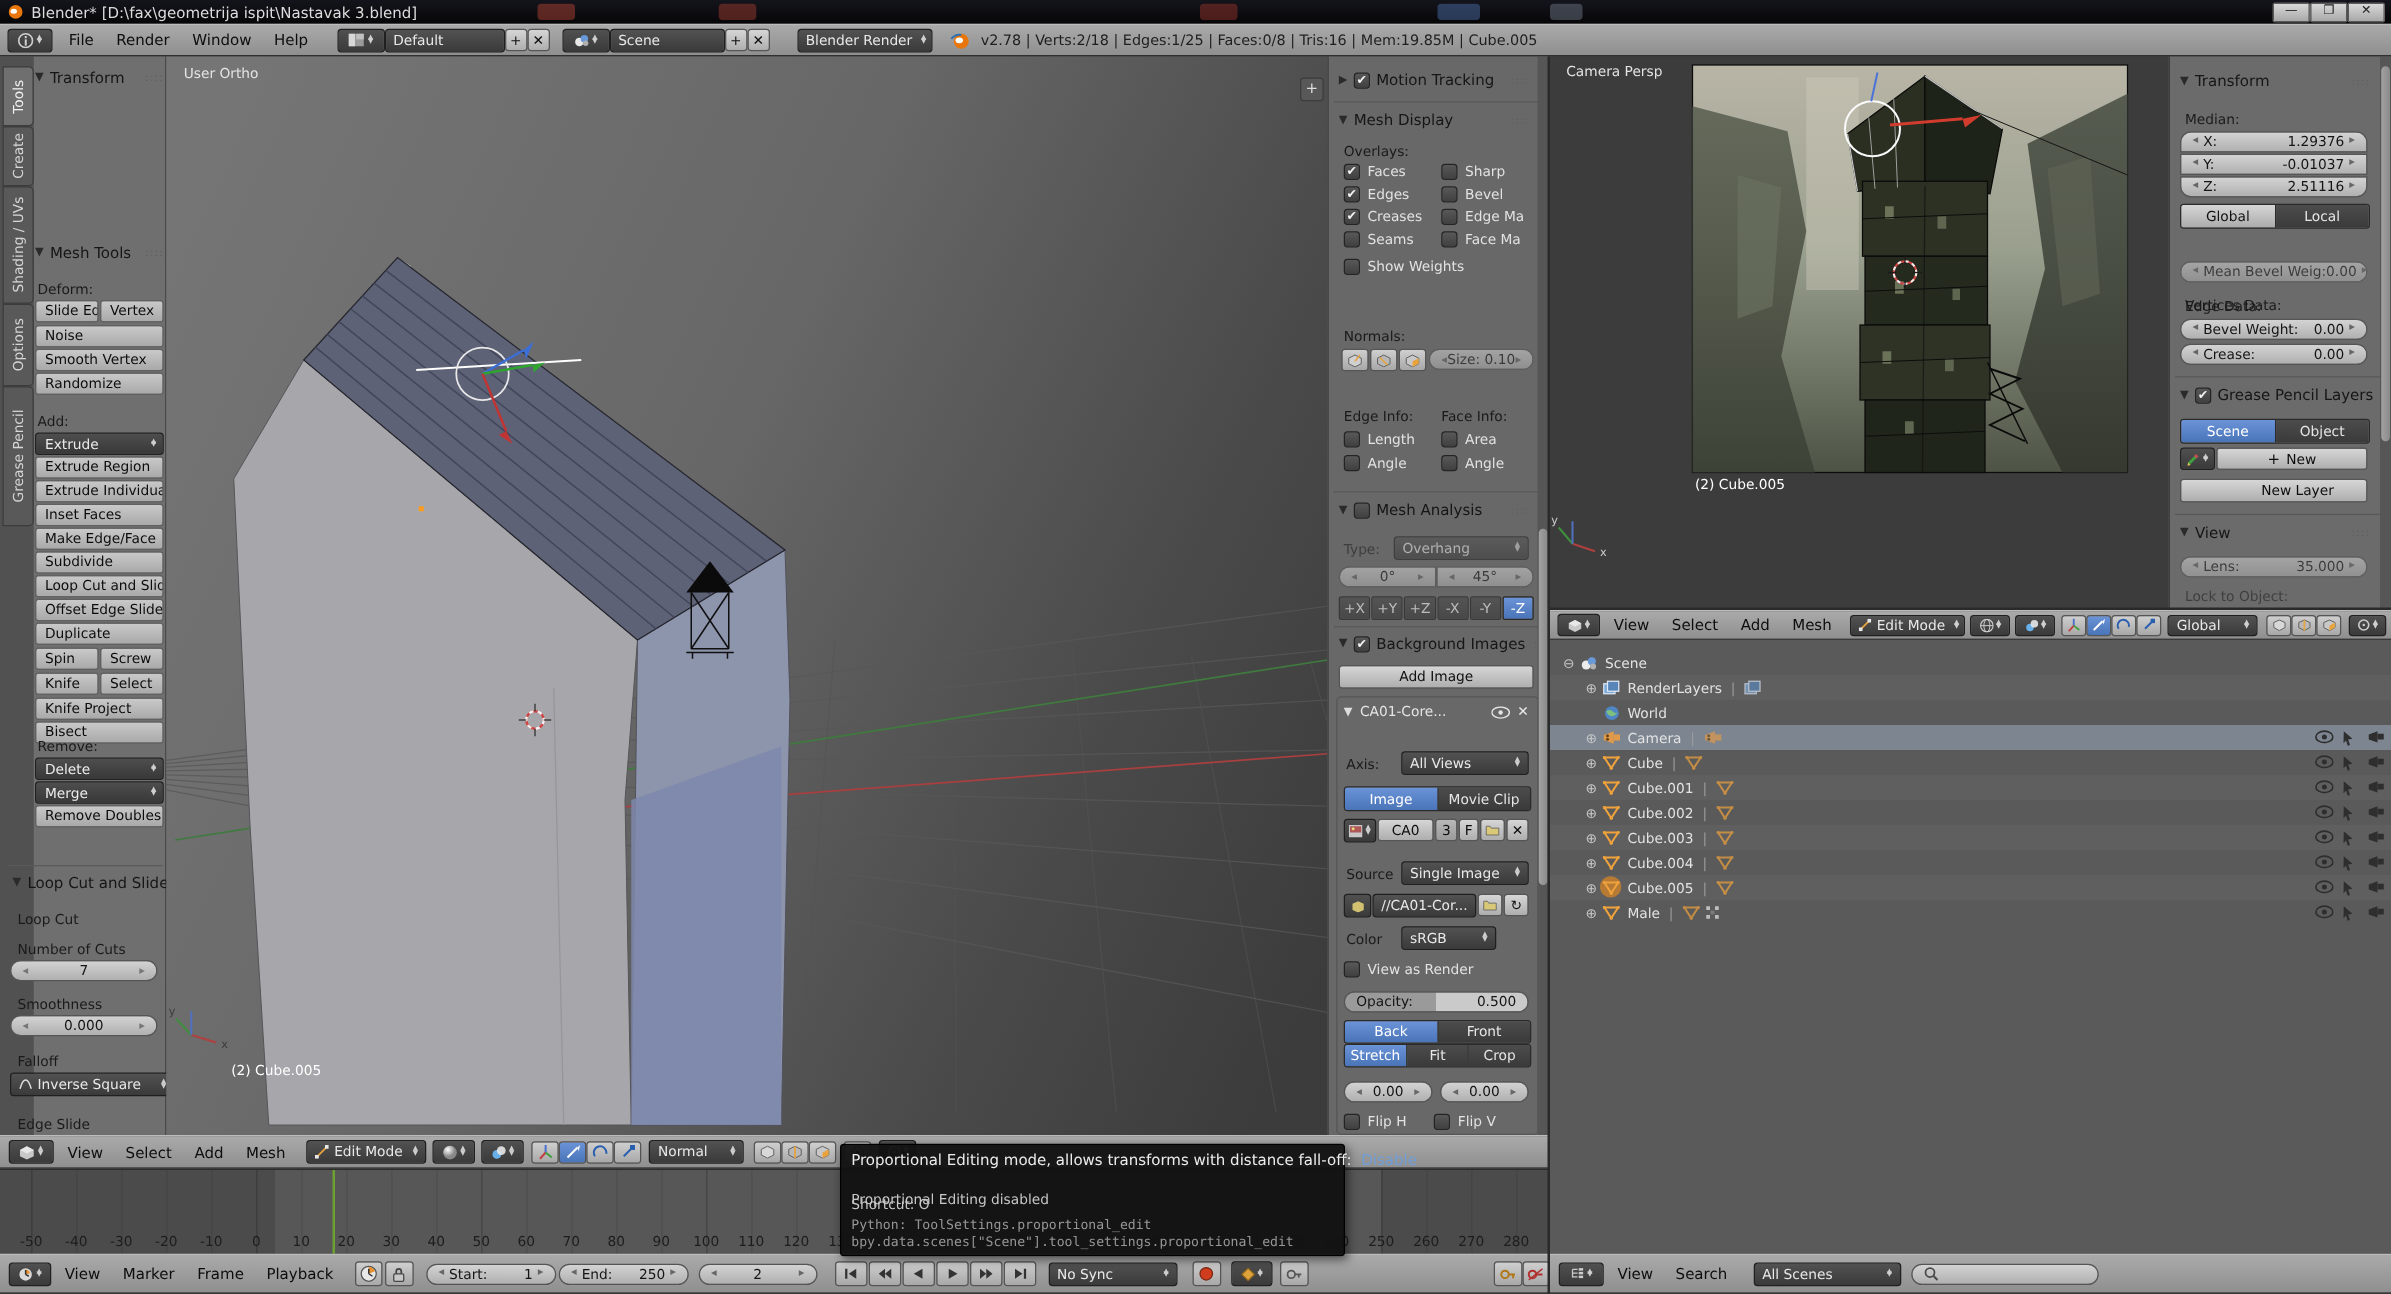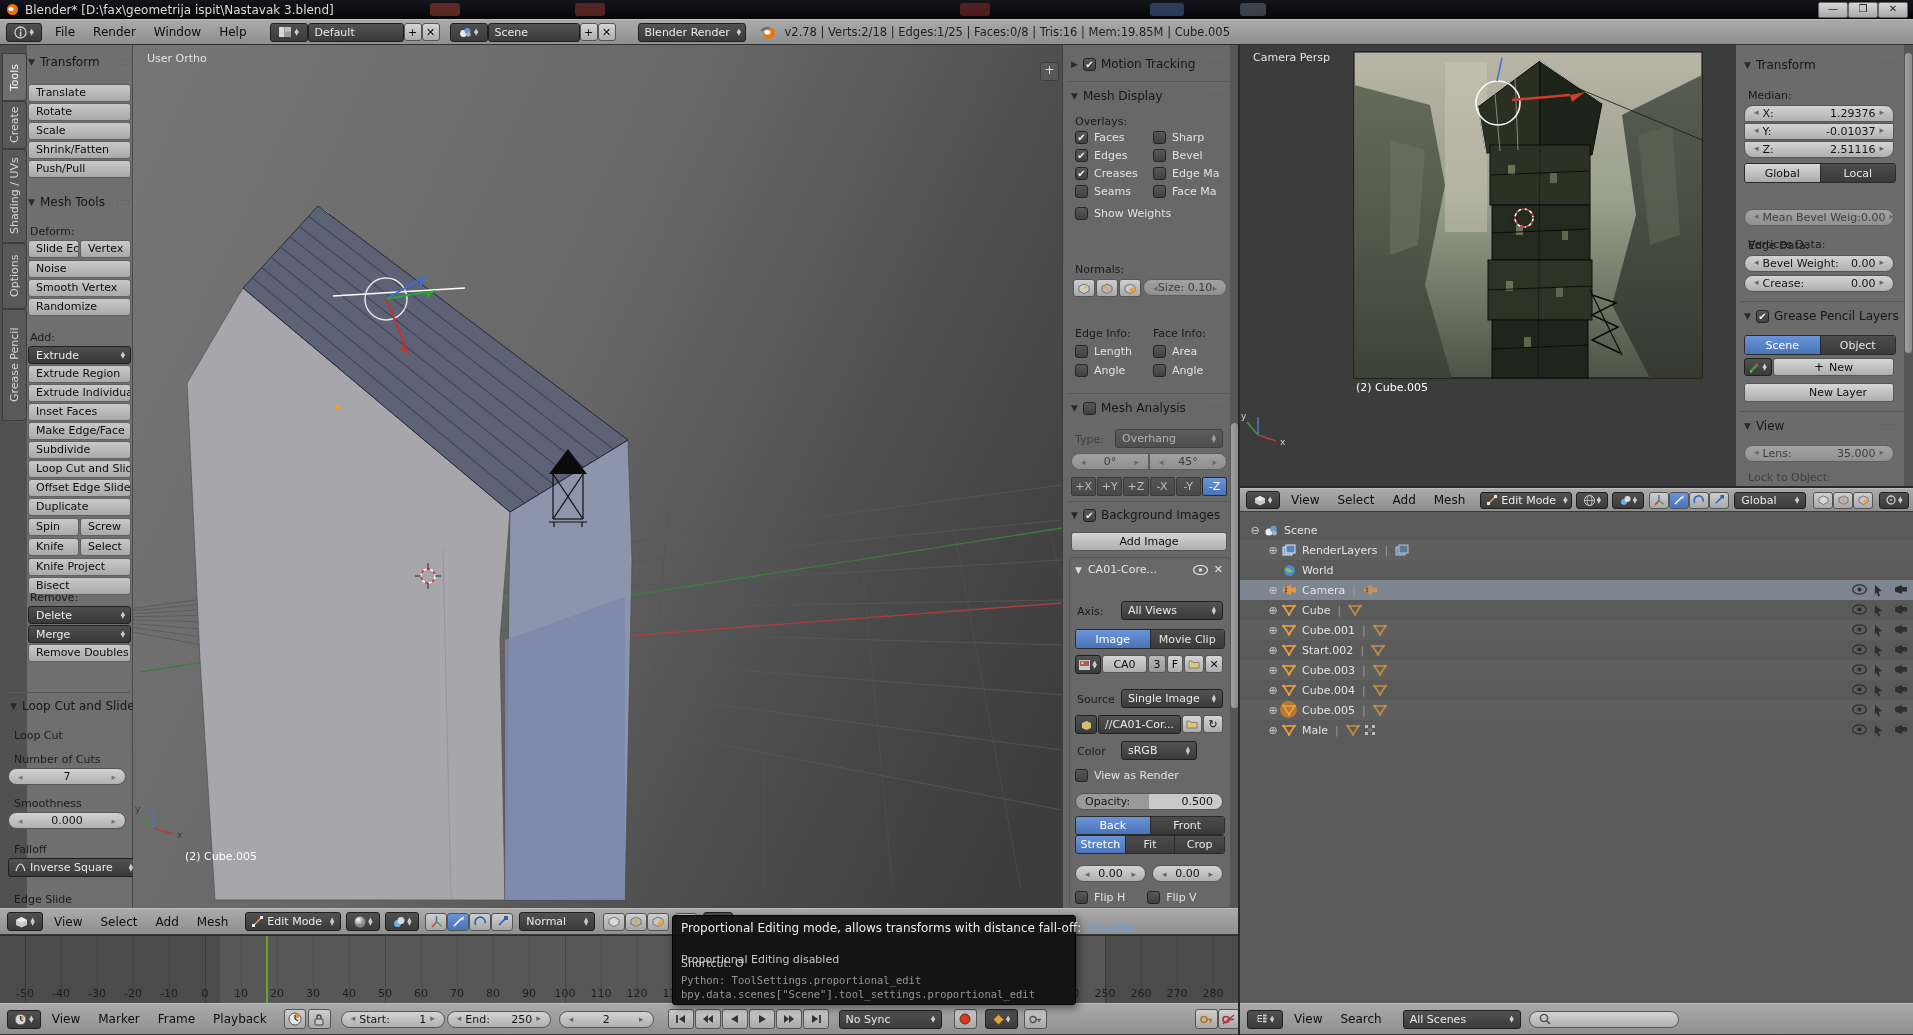--- a/index.html
+++ b/index.html
@@ -147,27 +147,20 @@
         <div class="tab" style="top: 198px; height: 64px;">Options</div>
         <div class="tab" style="top: 264px; height: 110px;">Grease Pencil</div>
       </div>
     <div class="abs" style="left:28px;top:10px;width:103px;">
       <div class="phdr">
           <span class="tri">▼</span>
           <span>Transform</span>
           <span class="dots">::::</span>
         </div>
     </div>
-    <div id="ts-transform" class="abs" style="left:28px;top:38px;width:103px;">
-        <div class="tsbtn">Translate</div>
-        <div class="tsbtn">Rotate</div>
-        <div class="tsbtn">Scale</div>
-        <div class="tsbtn">Shrink/Fatten</div>
-        <div class="tsbtn">Push/Pull</div>
-      </div>
     <div class="abs phdr" style="left:28px;top:150px;width:103px;">
         <span class="tri">▼</span>
         <span>Mesh Tools</span>
         <span class="dots">::::</span>
       </div>
     <div class="abs lbl" style="left:30px;top:180px;">Deform:</div>
     <div id="ts-deform" class="abs" style="left:28px;top:194px;width:103px;">
         <div style="display: flex; gap: 1px;">
           <div class="tsbtn" style="flex: 1 1 0%;">Slide Ed</div>
           <div class="tsbtn" style="flex: 1 1 0%;">Vertex</div>
@@ -1422,21 +1415,21 @@
           <span style="display: inline-flex; width: 18px; justify-content: center; position: relative;">
             <span style="position: relative;">
               <svg width="14" height="12">
                 <polygon points="7,10.5 1.5,2 12.5,2" fill="none" stroke="#efa23c" stroke-width="1.6"></polygon>
                 <circle cx="7" cy="10.5" r="1.3" fill="#efa23c"></circle>
                 <circle cx="1.5" cy="2" r="1.3" fill="#efa23c"></circle>
                 <circle cx="12.5" cy="2" r="1.3" fill="#efa23c"></circle>
               </svg>
             </span>
           </span>
-          <span style="margin-left: 4px;">Start.002</span>
+          <span style="margin-left: 4px;">Cube.002</span>
           <span style="margin: 0px 7px; color: rgb(154, 154, 154);">|</span>
           <span style="display: inline-flex; margin-right: 4px; opacity: 0.7;">
             <svg width="14" height="12">
               <polygon points="7,10.5 1.5,2 12.5,2" fill="none" stroke="#efa23c" stroke-width="1.6"></polygon>
               <circle cx="7" cy="10.5" r="1.3" fill="#efa23c"></circle>
               <circle cx="1.5" cy="2" r="1.3" fill="#efa23c"></circle>
               <circle cx="12.5" cy="2" r="1.3" fill="#efa23c"></circle>
             </svg>
           </span>
           <span style="position: absolute; left: 612px; top: 4px;">

